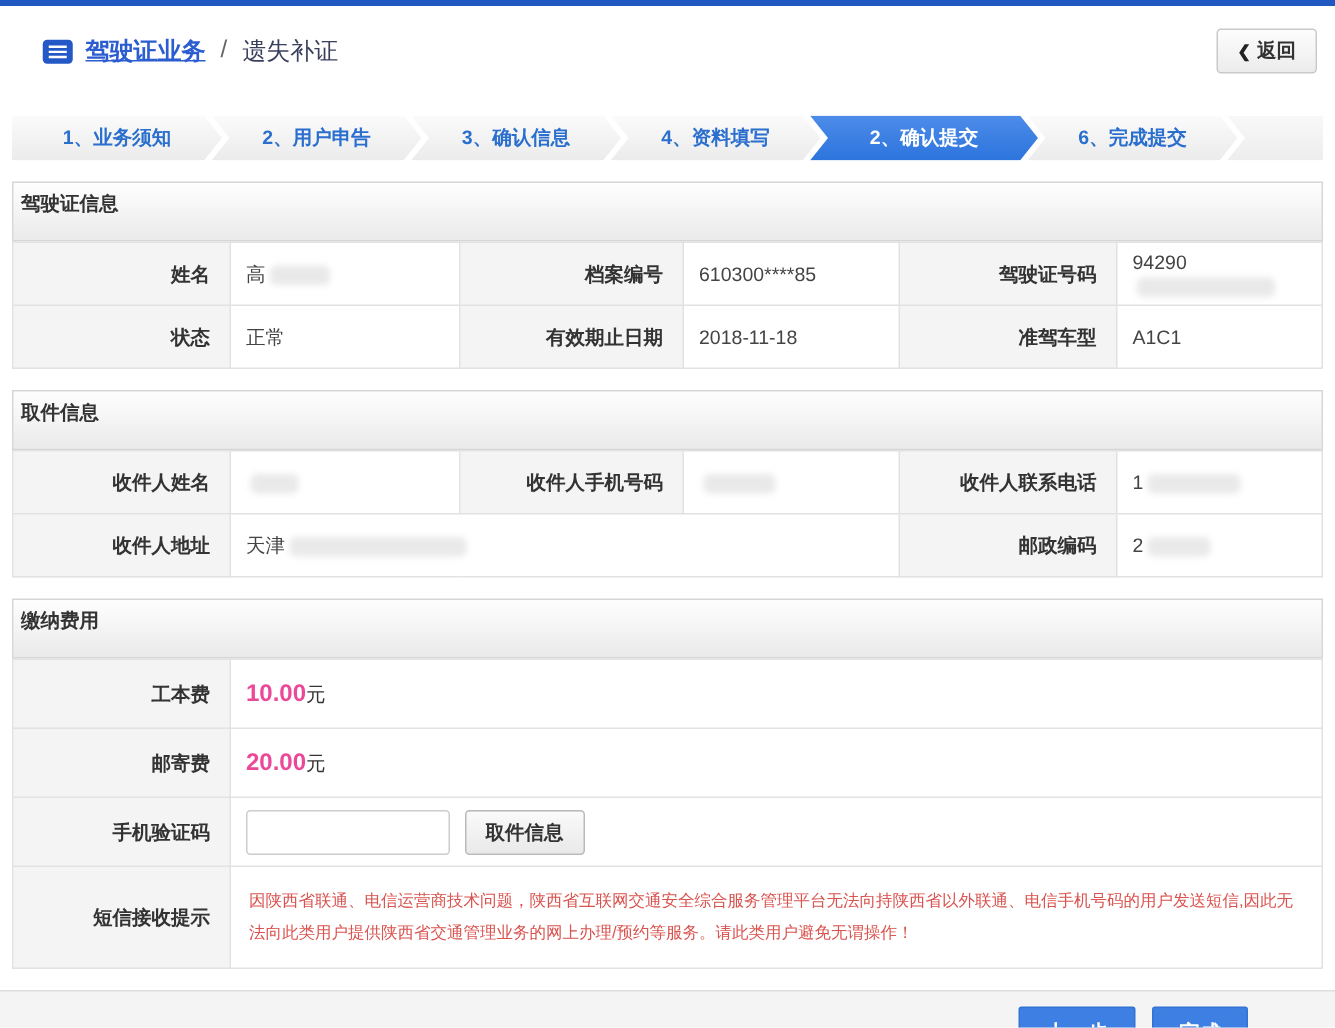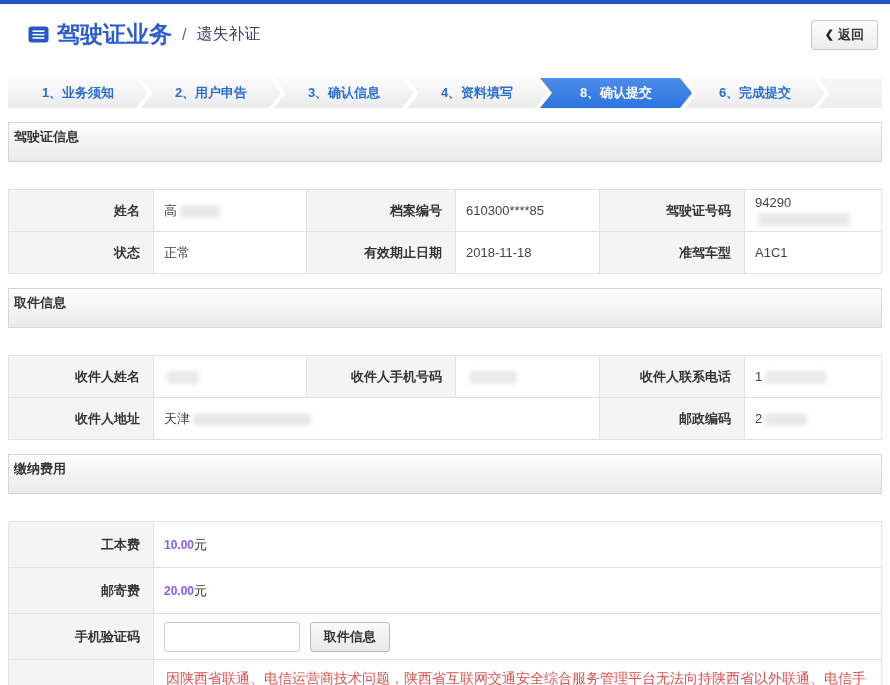--- a/index.html
+++ b/index.html
@@ -4,21 +4,21 @@
 <style>
   * { box-sizing: border-box; margin: 0; padding: 0; }
   html,body { width:890px; height:685px; background:#fff; overflow:hidden;
     font-family:"Liberation Sans","DejaVu Sans",sans-serif; }
   .topbar { height:4px; background:#2057c0; }
   
   .header { display:flex; align-items:center; justify-content:space-between;
     padding:15px 10px 14px 28px; }
   .title-wrap { display:flex; align-items:center; gap:8px; }
   .doc-icon { display:inline-flex; }
-  .title-main { color:#2b5cd0; font-size:23px; font-weight:bold; }
+  .title-main { color:#2b5cd0; font-size:16px; font-weight:bold;text-decoration:underline; }
   .title-sep { color:#666; font-size:16px; margin:0 2px; }
   .title-sub { color:#3a3f5c; font-size:16px; }
   .back-btn { display:inline-flex; align-items:center; gap:4px; margin-right:2px;
     padding:5px 13px; font-size:13px; font-weight:bold; color:#333;
     background:linear-gradient(#fdfdfd,#ececec); border:1px solid #c9c9c9;
     border-radius:3px; cursor:pointer; }
   .back-chevron { font-size:11px; color:#222; }
   
   .steps { display:flex; margin:14px 8px 0 8px; height:30px; }
   .step { flex:0 0 140px; height:30px; line-height:30px; text-align:center;
@@ -30,38 +30,38 @@
   .step.active { flex-basis:152px; color:#fff;
     background:linear-gradient(#4d8ce9,#2c74dd); }
   .steps-filler { flex:1; background:linear-gradient(#f8f8f8,#ededed);
     clip-path:polygon(0 0, 100% 0, 100% 100%, 0 100%, 12px 50%); }
   
   .section { margin:14px 8px 0 8px; }
   .section:first-of-type { margin-top:21px; }
   .section-header { height:40px; line-height:27px; padding:0 5px;
     background:linear-gradient(#fefefe,#eaeaea); border:1px solid #d6d6d6;
     font-size:13px; font-weight:bold; color:#333; }
-  table { width:100%; border-collapse:collapse; table-layout:fixed;margin-top:27px; }
+  table { width:100%; border-collapse:collapse; table-layout:fixed; }
   td { border:1px solid #e2e2e2; font-size:13px; height:42px; padding:4px 10px; }
   td.lbl { background:#f4f4f4; color:#333; font-weight:bold; text-align:right;
     padding-right:13px; }
   td.val { background:#fff; color:#444; text-align:left; }
   .redact { display:inline-block; height:13px; border-radius:4px;
     background:#e9e9e9; filter:blur(2px); vertical-align:middle; margin-left:3px; }
   
-  .fee-num { color:#8b5cf6; font-weight:bold; font-size:12px; }
+  .fee-num { color:#ec4899; font-weight:bold; font-size:16px; }
   .fee-unit { color:#333; font-size:13px; }
   td.tall { height:46px; }
   .captcha-input { width:136px; height:30px; border:1px solid #ccc;
     border-radius:3px; padding:0 6px; font-size:13px; vertical-align:middle; }
   .captcha-btn { height:30px; margin-left:6px; padding:0 13px; font-size:13px;
     font-weight:bold; color:#333; background:linear-gradient(#fafafa,#e9e9e9);
     border:1px solid #b9b9b9; border-radius:3px; vertical-align:middle; cursor:pointer; }
   .notice-cell { height:68px; }
-  .notice-text { color:#d9534f; font-size:14px; line-height:1.85; padding:2px 2px; }
+  .notice-text { color:#d9534f; font-size:11px; line-height:1.85; padding:2px 2px; }
   
   .footer { margin-top:14px; height:57px; background:#f4f4f4;
     border-top:1px solid #ddd; display:flex; align-items:center;
     justify-content:flex-end; padding-right:58px; gap:11px; }
   .primary-btn { padding:8px 17px; background:#3d7fe3; color:#fff;
     border:1px solid #3373d4; border-radius:2px; font-size:14px;
     font-weight:bold; cursor:pointer; }
 </style>
 </head>
 <body>
@@ -86,21 +86,21 @@
     <span class="back-chevron">❮</span>
     <span>返回</span>
   </button>
 </div>
 
 <div class="steps">
   <div class="step">1、业务须知</div>
   <div class="step">2、用户申告</div>
   <div class="step">3、确认信息</div>
   <div class="step">4、资料填写</div>
-  <div class="step active">8、确认提交</div>
+  <div class="step active">2、确认提交</div>
   <div class="step">6、完成提交</div>
   <div class="steps-filler"></div>
 </div>
 
 <div class="section">
   <div class="section-header">驾驶证信息</div>
   <table>
     <colgroup>
         <col style="width:145px">
         <col style="width:153px">

